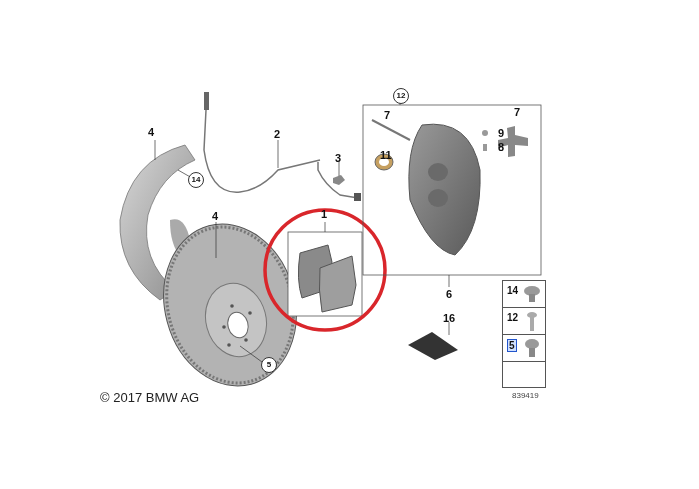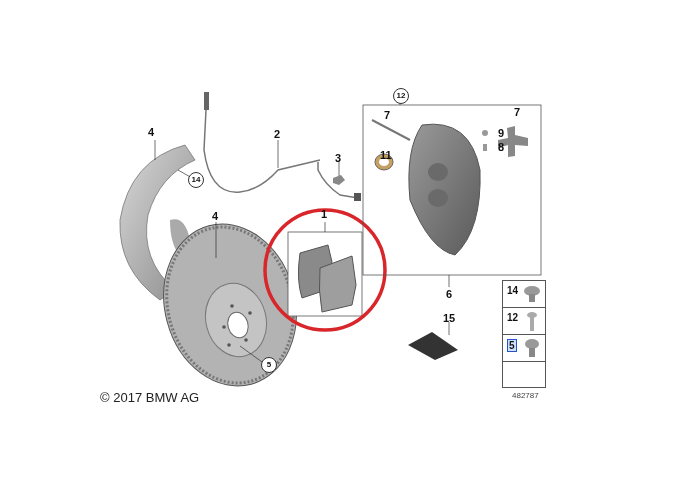--- a/index.html
+++ b/index.html
@@ -107,21 +107,21 @@
   <span class="circ" style="left:261px;top:357px">5</span>
   <span class="lbl" style="left:446px;top:288px">6</span>
   <span class="lbl" style="left:384px;top:109px">7</span>
   <span class="lbl" style="left:498px;top:141px">8</span>
   <span class="lbl" style="left:498px;top:127px">9</span>
   <span class="lbl" style="left:514px;top:106px">7</span>
   <span class="lbl" style="left:380px;top:149px">11</span>
   <span class="circ" style="left:393px;top:88px">12</span>
   <span class="lbl" style="left:148px;top:126px">4</span>
   <span class="circ" style="left:188px;top:172px">14</span>
-  <span class="lbl" style="left:443px;top:312px">15</span>
+  <span class="lbl" style="left:443px;top:312px">16</span>
 
   
   <div class="legend-box">
     <div class="legend-cell" style="top:0">
       <span>14</span>
       <svg style="position:absolute;left:20px;top:3px" width="18" height="20">
           <ellipse cx="9" cy="7" rx="8" ry="5" fill="#999"></ellipse>
           <rect x="6" y="10" width="6" height="8" fill="#888"></rect>
         </svg>
     </div>
@@ -136,14 +136,14 @@
       <span class="hl">5</span>
       <svg style="position:absolute;left:20px;top:3px" width="18" height="22">
           <ellipse cx="9" cy="6" rx="7" ry="5" fill="#999"></ellipse>
           <rect x="6" y="10" width="6" height="9" fill="#888"></rect>
         </svg>
     </div>
     <div style="position:absolute;left:0;top:81px;width:42px;height:25px"></div>
   </div>
 
   <span class="copyright">© 2017 BMW AG</span>
-  <span class="partno">482787</span>
+  <span class="partno">839419</span>
 </div>
 
 </body></html>

